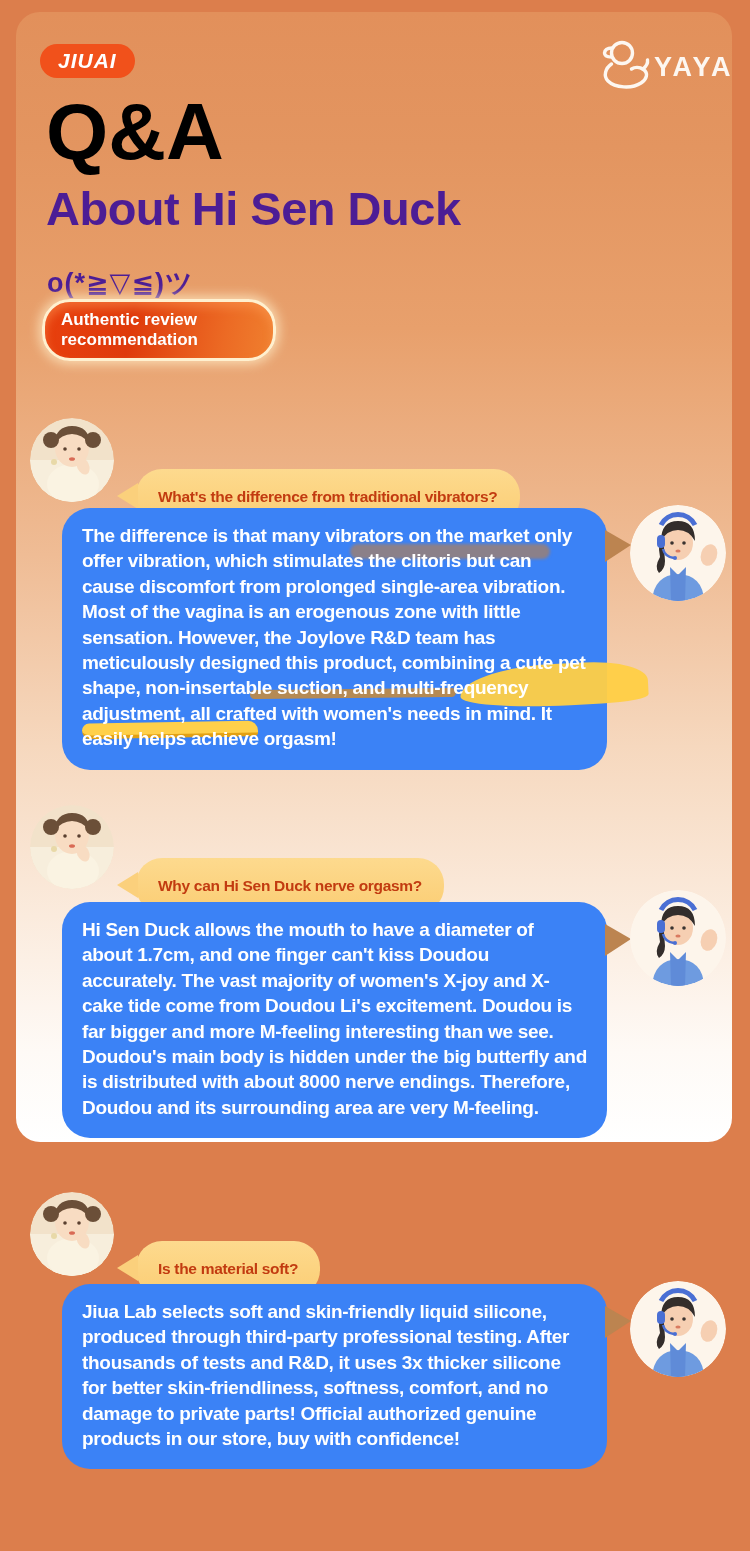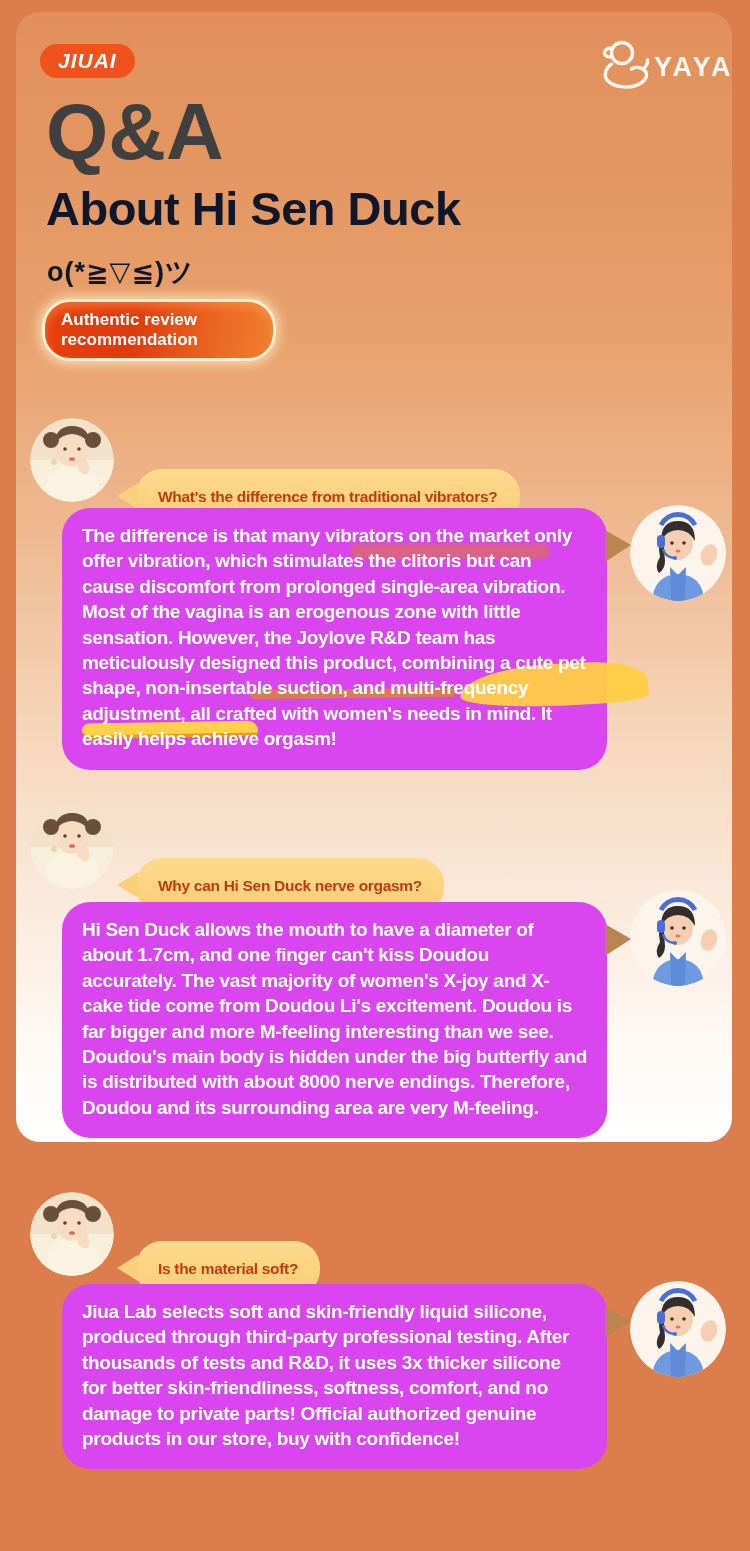--- a/index.html
+++ b/index.html
@@ -25,29 +25,29 @@
     display:flex;align-items:center;justify-content:center;
     color:#fff;font-weight:700;font-style:italic;font-size:21px;letter-spacing:1px;
   }
   .yaya{
     position:absolute;left:596px;top:40px;width:140px;height:54px;
     display:flex;align-items:center;color:#fff;
   }
   .yaya-text{font-size:27px;font-weight:600;letter-spacing:3px;color:#FDF7F1;}
   .title{
     position:absolute;left:46px;top:92px;
-    font-size:80px;line-height:1;font-weight:800;color:#404040;letter-spacing:0;
+    font-size:80px;line-height:1;font-weight:800;color:#000000;letter-spacing:0;
   }
   .subtitle{
     position:absolute;left:46px;top:183px;
-    font-size:47px;line-height:1.1;font-weight:800;color:#0f172a;letter-spacing:-0.5px;
+    font-size:47px;line-height:1.1;font-weight:800;color:#4c1d95;letter-spacing:-0.5px;
   }
   .emoticon{
-    position:absolute;left:47px;top:254px;
-    font-size:27px;font-weight:600;color:#0f172a;letter-spacing:1px;
+    position:absolute;left:47px;top:265px;
+    font-size:27px;font-weight:600;color:#4c1d95;letter-spacing:1px;
   }
   .ribbon{
     position:absolute;left:42px;top:299px;width:212px;padding:8px 0 8px 16px;
     border-radius:28px;border:3px solid #FFF0CF;
     background:linear-gradient(100deg,#E8400E 0%,#DF3A0B 38%,#EC6A24 78%,#F0802F 100%);
     box-shadow:0 0 12px 3px rgba(255,238,200,.75), inset 0 6px 10px rgba(255,160,90,.45);
     color:#fff;font-size:17px;font-weight:700;line-height:20px;
   }
   
   .user-avatar{position:absolute;left:30px;width:84px;height:84px;border-radius:50%;overflow:hidden;}
@@ -58,21 +58,21 @@
     border-radius:26px;display:flex;align-items:center;white-space:nowrap;margin-top:36px;
   }
   .q-tail{
     position:absolute;left:-19px;top:14px;width:0;height:0;
     border-top:13px solid transparent;border-bottom:13px solid transparent;
     border-right:21px solid #FBD07C;
   }
   .q-text{font-size:15.5px;font-weight:700;color:#C23B10;letter-spacing:-0.3px;}
   .a-bubble{
     position:absolute;left:62px;width:545px;
-    background:#d946ef;border-radius:28px;
+    background:#3b82f6;border-radius:28px;
     padding:15px 20px 18px 20px;box-sizing:border-box;
   }
   .a-tail{
     position:absolute;right:-24px;top:22px;width:0;height:0;
     border-top:15px solid transparent;border-bottom:17px solid transparent;
     border-left:26px solid #BC8450;
   }
   .a-text{
     position:relative;z-index:2;margin:0;
     color:#FFFFFF;font-size:19px;font-weight:700;line-height:25.4px;letter-spacing:-0.3px;

